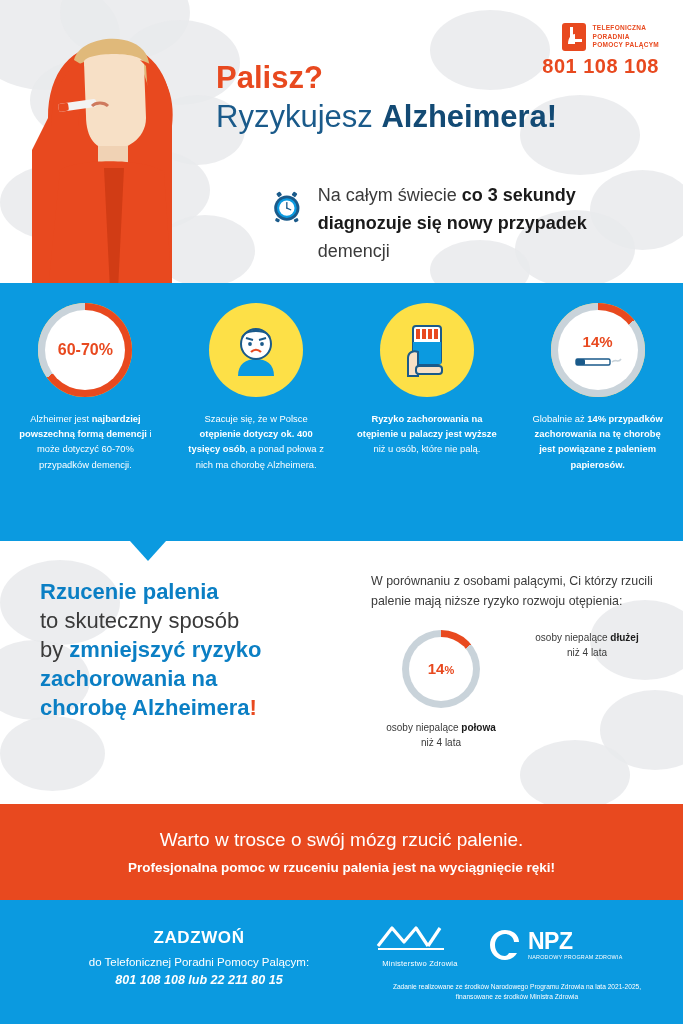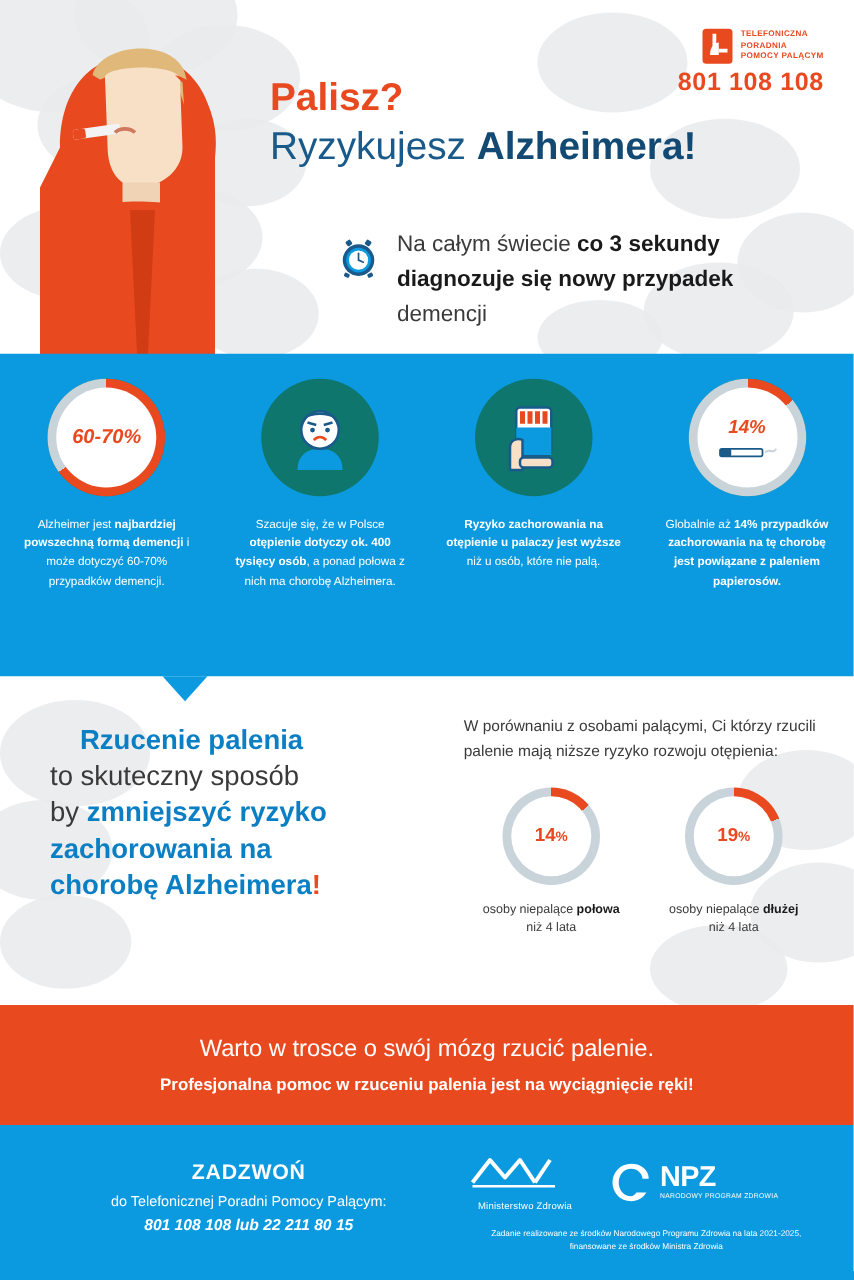--- a/index.html
+++ b/index.html
@@ -78,24 +78,23 @@
   .cols {
     position: absolute; left: 0; top: 303px; width: 683px;
     display: flex;
   }
   .col {
     width: 170.75px; padding: 0 14px; text-align: center;
     display: flex; flex-direction: column; align-items: center;
   }
   .circle-wrap {
     width: 94px; height: 94px; border-radius: 50%;
-    background: #0f766e; position: relative;
+    background: #fde047; position: relative;
     display: flex; align-items: center; justify-content: center;
     margin-bottom: 14px;
-    font-style: italic;
   }
   .col .cap {
     font-size: 9.4px; color: #ffffff; line-height: 1.62;
   }
   .col .cap b { color: #ffffff; }
 
   
   .ring {
     position: absolute; inset: 0; border-radius: 50%;
   }
@@ -104,21 +103,21 @@
     background: #ffffff;
     display: flex; align-items: center; justify-content: center;
   }
   .pct-lg { font-size: 16px; font-weight: bold; color: #e8491f; }
   .pct-sm { font-size: 15px; font-weight: bold; color: #e8491f; }
 
   
   .mid-left {
     position: absolute; left: 40px; top: 578px; width: 300px;
   }
-  .mid-left .l1 { font-size: 22px; font-weight: bold; color: #0b7fc4; line-height: 1.28; margin-left: 24px; }
+  .mid-left .l1 { font-size: 22px; font-weight: bold; color: #0b7fc4; line-height: 1.28; }
   .mid-left .l2 { font-size: 22px; color: #3a3a3a; line-height: 1.32; }
   .mid-left .l3 { font-size: 22px; color: #3a3a3a; line-height: 1.32; }
   .mid-left .l3 b { color: #0b7fc4; }
   .mid-left .l4 { font-size: 22px; font-weight: bold; color: #0b7fc4; line-height: 1.32; }
   .mid-left .l5 { font-size: 22px; font-weight: bold; color: #0b7fc4; line-height: 1.32; }
   .mid-left .l5 span.excl { color: #e8491f; }
 
   .mid-right {
     position: absolute; left: 371px; top: 572px; width: 300px;
   }
@@ -364,25 +363,20 @@
           <div class="d-inner">
             <span class="d-val"><span>14</span><i>%</i></span>
           </div>
         </div>
         <div class="lbl">
           <span>osoby niepalące </span><b>połowa</b><span> niż 4 lata</span>
         </div>
       </div>
 
       <div class="donut-item">
-        <div class="donut" style="background:conic-gradient(#e8491f 0 19%, #c9d3da 19% 100%);">
-          <div class="d-inner">
-            <span class="d-val"><span>19</span><i>%</i></span>
-          </div>
-        </div>
         <div class="lbl">
           <span>osoby niepalące </span><b>dłużej</b><span> niż 4 lata</span>
         </div>
       </div>
     </div>
   </div>
 
   <div class="orange-band">
     <div class="ob-1">Warto w trosce o swój mózg rzucić palenie.</div>
     <div class="ob-2">Profesjonalna pomoc w rzuceniu palenia jest na wyciągnięcie ręki!</div>

